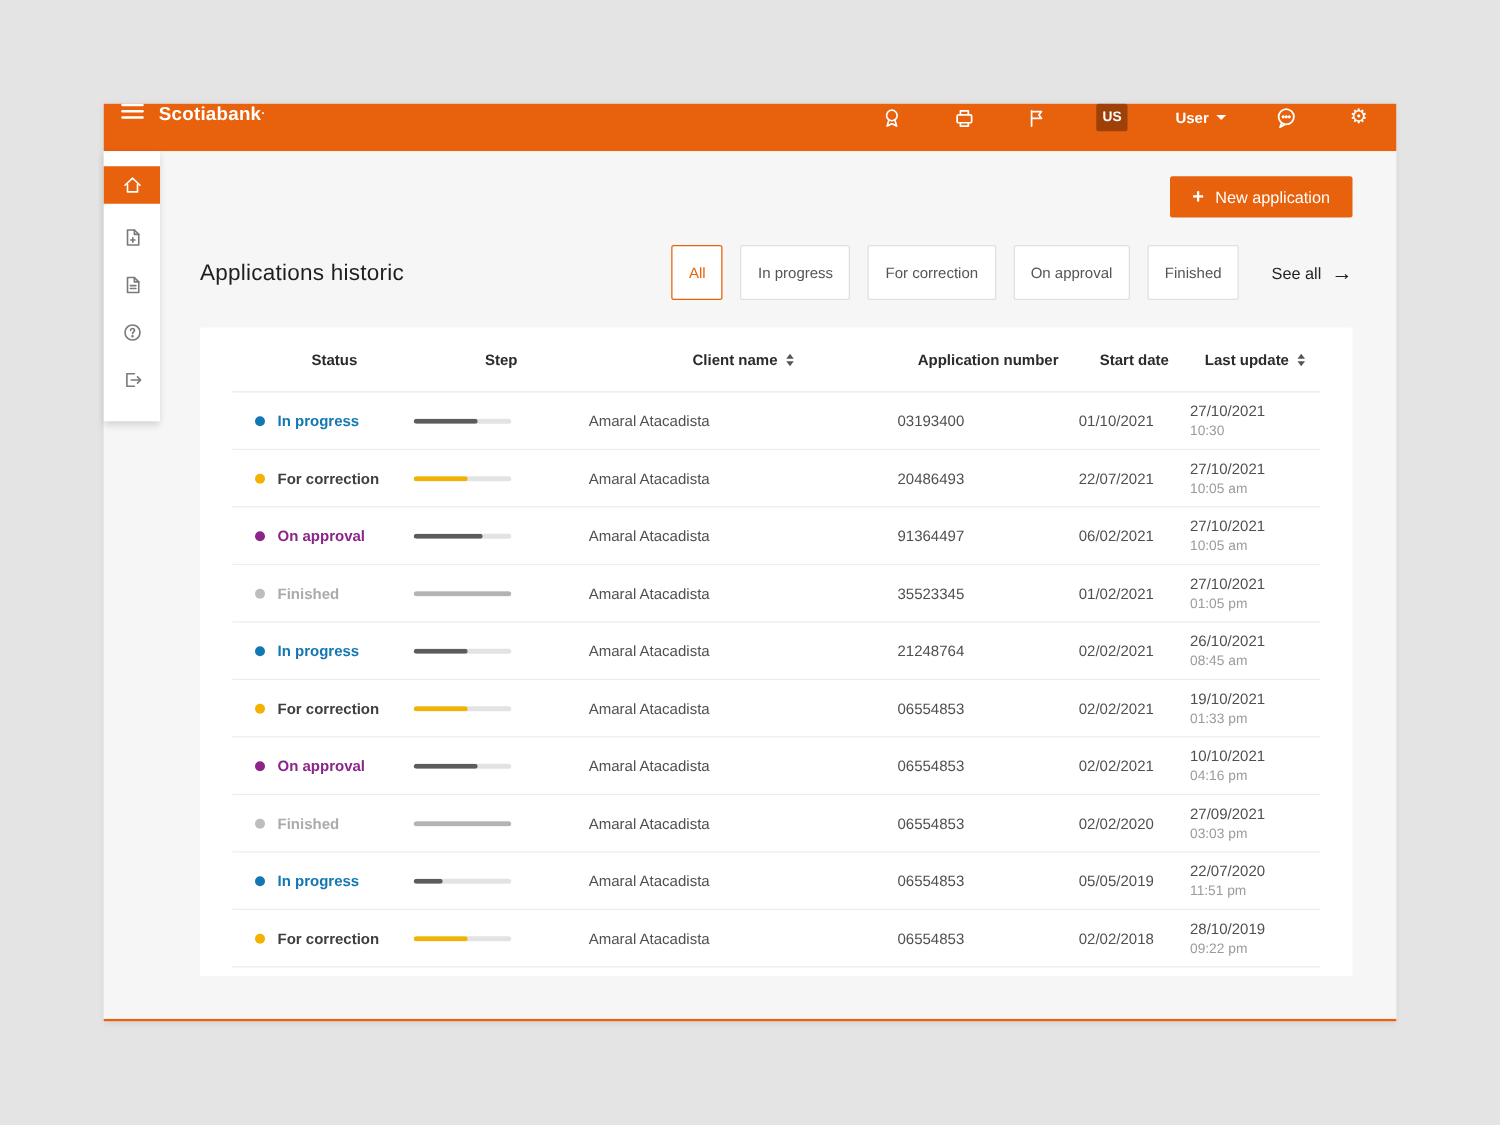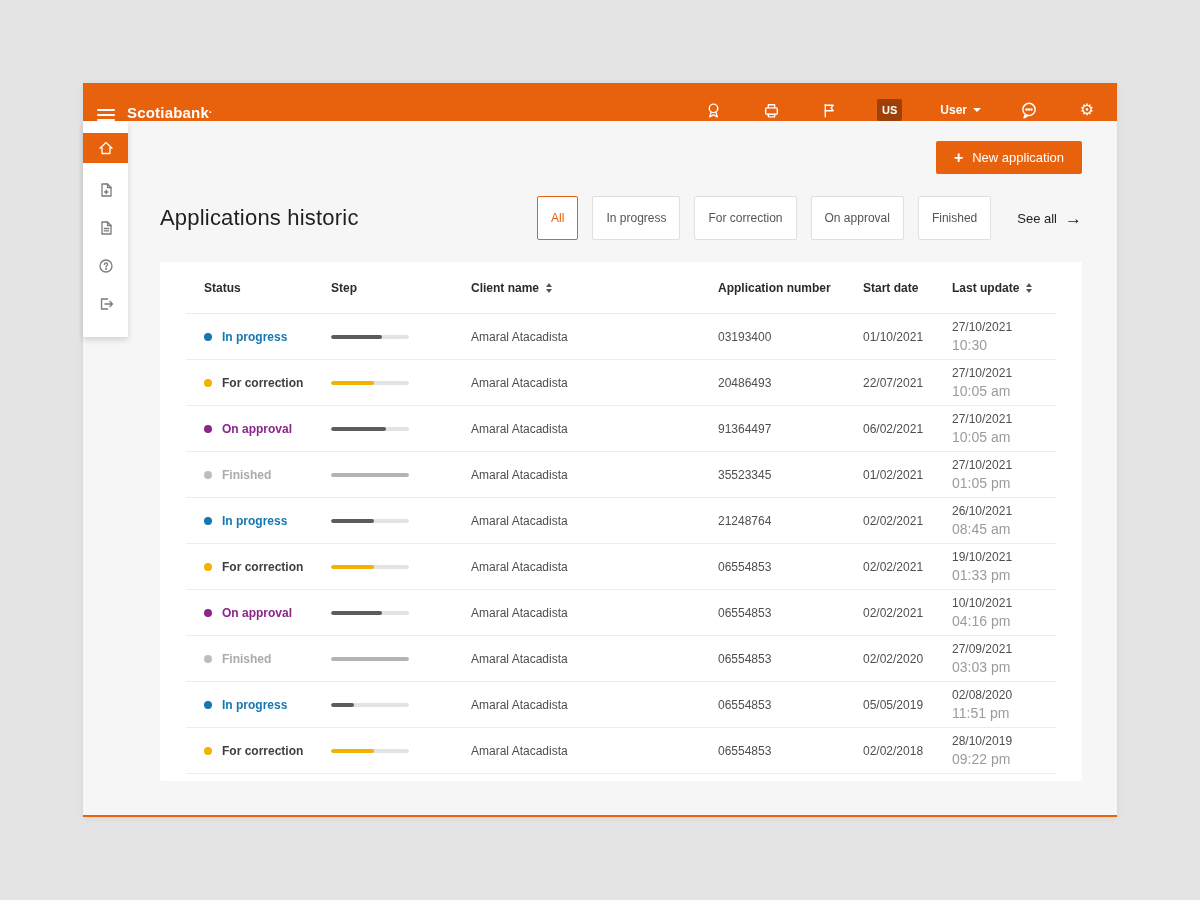--- a/index.html
+++ b/index.html
@@ -15,21 +15,21 @@
     margin:83px auto 0;
     border-bottom:2px solid #e8610c;
     box-shadow:0 1px 6px rgba(0,0,0,0.08);
     background:#f6f6f6;
   }
 
   
   .topbar {
     position:absolute; top:0; left:0; right:0; height:38px;
     background:#e8610c;
-    display:flex; align-items:flex-end;
+    display:flex; align-items:flex-start;
     padding:0 20px 0 14px;
     color:#fff;
   }
   .hamburger { width:18px; display:flex; flex-direction:column; gap:3px; cursor:pointer; background:none; border:none; }
   .hamburger span { display:block; height:2px; background:#fff; border-radius:1px; }
   .brand { margin-left:12px; font-size:15px; font-weight:bold; letter-spacing:.2px; color:#fff; }
   .brand .dot { font-size:10px; vertical-align:top; }
   .topbar-right { margin-left:auto; display:flex; align-items:center; gap:38px; }
   .tb-icon { width:20px; height:20px; display:flex; align-items:center; justify-content:center; color:#fff; background:none; border:none; cursor:pointer; }
   .tb-icon svg { stroke:#fff; fill:none; stroke-width:1.3; stroke-linecap:round; stroke-linejoin:round; }
@@ -61,56 +61,56 @@
   .actions-row { display:flex; justify-content:flex-end; }
   .new-app-btn {
     height:33px; padding:0 18px;
     background:#e8610c; color:#fff; border:none; border-radius:2px;
     font-size:13px; font-family:inherit; cursor:pointer;
     display:inline-flex; align-items:center; gap:9px;
   }
   .new-app-btn .plus { font-size:16px; font-weight:bold; line-height:1; }
 
   .title-row { margin-top:22px; display:flex; align-items:center; justify-content:space-between; }
-  .page-title { font-size:22px; font-weight:500; color:#1f1f1f; letter-spacing:.2px; }
+  .page-title { font-size:18px; font-weight:500; color:#1f1f1f; letter-spacing:.2px; }
   .filters { display:flex; align-items:center; gap:14px; }
   .chip {
     height:44px; padding:0 13px;
     background:#fff; border:1px solid #e0e0e0; border-radius:2px;
     font-size:12px; color:#555; font-family:inherit;
     display:inline-flex; align-items:center; cursor:pointer;
   }
   .chip.active { border-color:#e8610c; color:#e8610c; }
   .see-all { margin-left:12px; display:inline-flex; align-items:center; gap:8px; font-size:13px; color:#222; background:none; border:none; font-family:inherit; cursor:pointer; }
   .see-all .arrow { font-size:17px; line-height:1; }
 
   
   .card { margin-top:22px; background:#fff; border-radius:2px; height:519px; padding:0 26px; }
   .thead, .trow {
     display:grid;
     grid-template-columns:127px 140px 247px 145px 89px 1fr;
     align-items:center;
     padding-left:18px;
   }
   .thead { height:52px; border-bottom:1px solid #e9e9e9; font-size:12px; font-weight:bold; color:#2b2b2b; }
-  .th { display:flex; align-items:center; }
+  .th { display:flex; align-items:center;justify-content:center; }
   .sort { display:inline-flex; flex-direction:column; gap:2px; margin-left:7px; cursor:pointer; }
   .sort i { display:block; width:0; height:0; border-left:3.5px solid transparent; border-right:3.5px solid transparent; }
   .sort .up { border-bottom:4px solid #555; }
   .sort .dn { border-top:4px solid #555; }
 
   .trow { height:46px; border-bottom:1px solid #ededed; cursor:pointer; }
   .td { font-size:12px; color:#4f4f4f; }
   .status-cell { display:flex; align-items:center; }
   .dot { width:8px; height:8px; border-radius:50%; margin-right:10px; flex:0 0 auto; }
   .status-label { font-size:12px; font-weight:bold; }
   .bar-track { width:78px; height:4px; border-radius:2px; background:#e3e3e3; overflow:hidden; }
   .bar-fill { height:100%; border-radius:2px; }
   .upd-date { font-size:12px; color:#4f4f4f; }
-  .upd-time { font-size:14px; color:#9b9b9b; margin-top:3px; }
+  .upd-time { font-size:11px; color:#9b9b9b; margin-top:3px; }
 </style>
 </head>
 <body>
 
 <div class="app">
 
   <header class="topbar">
     <button class="hamburger" aria-label="menu">
       <span></span>
         <span></span>
@@ -401,21 +401,21 @@
     </div>
     <div class="td">
       <div class="bar-track">
                 <div class="bar-fill" style="width: 30%; background: rgb(92, 92, 92);"></div>
               </div>
     </div>
     <div class="td">Amaral Atacadista</div>
     <div class="td">06554853</div>
     <div class="td">05/05/2019</div>
     <div class="td">
-      <div class="upd-date">02/08/2020</div>
+      <div class="upd-date">22/07/2020</div>
       <div class="upd-time">11:51 pm</div>
     </div>
   </div>
           <div class="trow">
     <div class="td status-cell">
       <span class="dot" style="background: rgb(243, 178, 0);"></span>
       <span class="status-label" style="color: rgb(63, 63, 63);">For correction</span>
     </div>
     <div class="td">
       <div class="bar-track">

